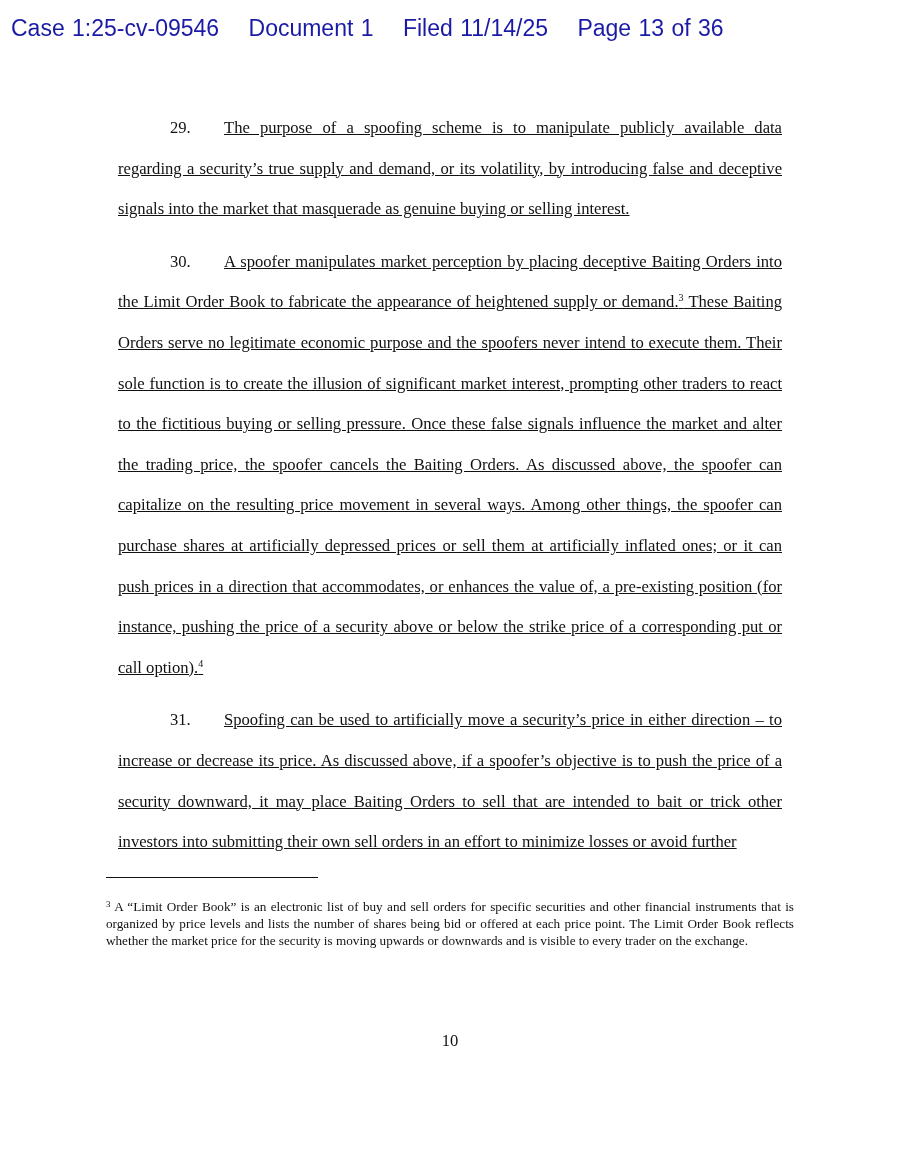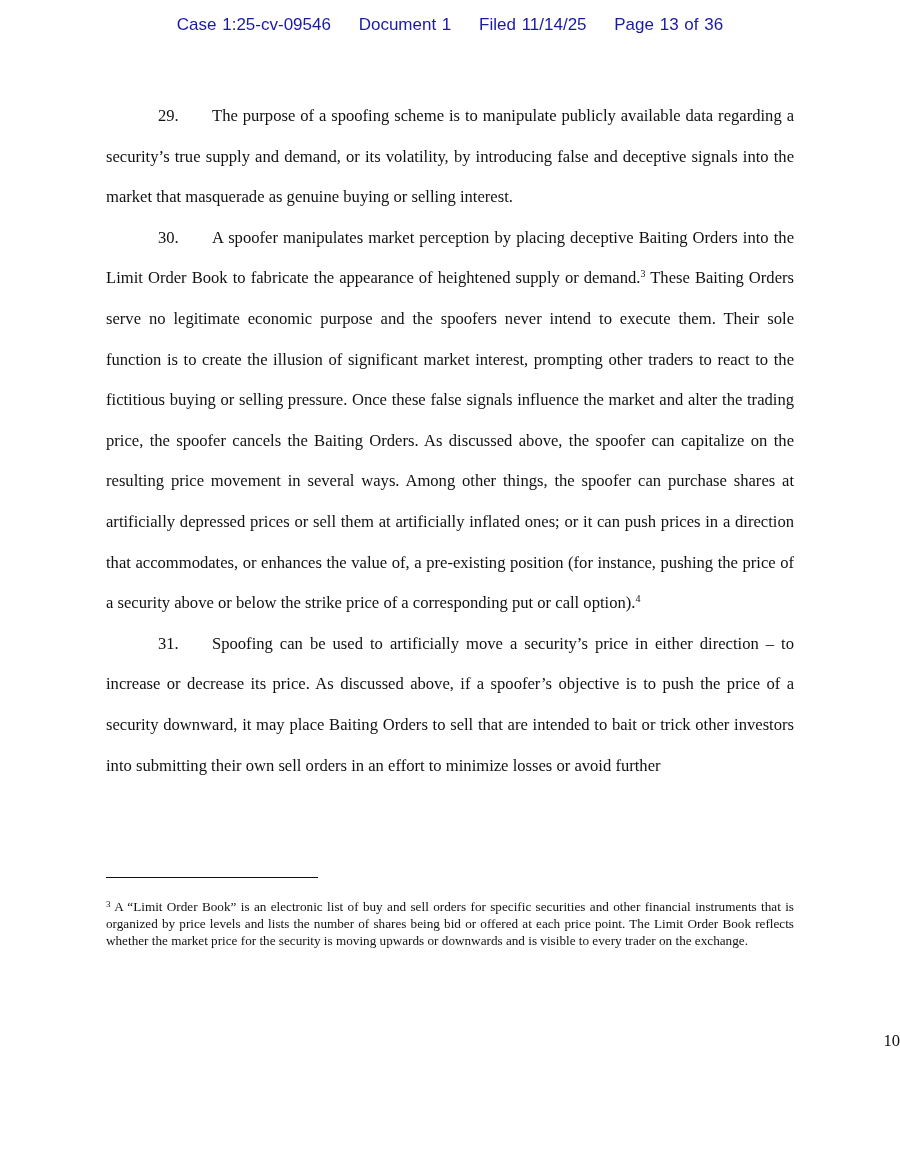--- a/index.html
+++ b/index.html
@@ -1,43 +1,43 @@
 <!DOCTYPE html>
 <html><head>
 <meta charset="utf-8">
 <style>
   html, body { margin: 0; padding: 0; background: #ffffff; }
   body { width: 900px; height: 1165px; position: relative; overflow: hidden; }
   .header {
-    position: absolute; top: 15px; left: 0; width: 900px; text-align: center;
-    font-family: "Liberation Sans", sans-serif; font-size: 17px; color: #1a1aa6;
+    position: absolute; top: 15px; left: 0; width: 900px; text-align: left;
+    font-family: "Liberation Sans", sans-serif; font-size: 23px; color: #1a1aa6;
     word-spacing: 1px;
   }
   .header span { margin: 0 11px; }
   .body-text {
     position: absolute; left: 106px; width: 688px; top: 96px;
     font-family: "Liberation Serif", serif; font-size: 16.6px; color: #111;
     line-height: 40.6px; text-align: justify;
   }
-  .body-text p { margin: 0; text-indent: 52px; }
+  .body-text p { margin: 12px; text-indent: 52px; text-decoration: underline; }
   .body-text .num { display: inline-block; width: 54px; text-indent: 0; }
   sup { font-size: 10px; line-height: 0; vertical-align: 6px; }
   .fn-rule {
     position: absolute; left: 106px; top: 877px; width: 212px; height: 0;
     border-top: 1px solid #111;
   }
   .footnotes {
     position: absolute; left: 106px; width: 688px; top: 886px;
     font-family: "Liberation Serif", serif; font-size: 13.2px; color: #111;
     line-height: 17px; text-align: justify;
   }
   .footnotes p { margin: 12px 0 7px 0; }
   .footnotes sup { font-size: 9px; vertical-align: 4px; }
   .page-num {
-    position: absolute; top: 1031px; left: 0; width: 900px; text-align: right;
+    position: absolute; top: 1031px; left: 0; width: 900px; text-align: center;
     font-family: "Liberation Serif", serif; font-size: 16.6px; color: #111;
   }
 </style>
 </head>
 <body>
 
 <div class="header">
   <span>Case 1:25-cv-09546</span>
   <span>Document 1</span>
   <span>Filed 11/14/25</span>

